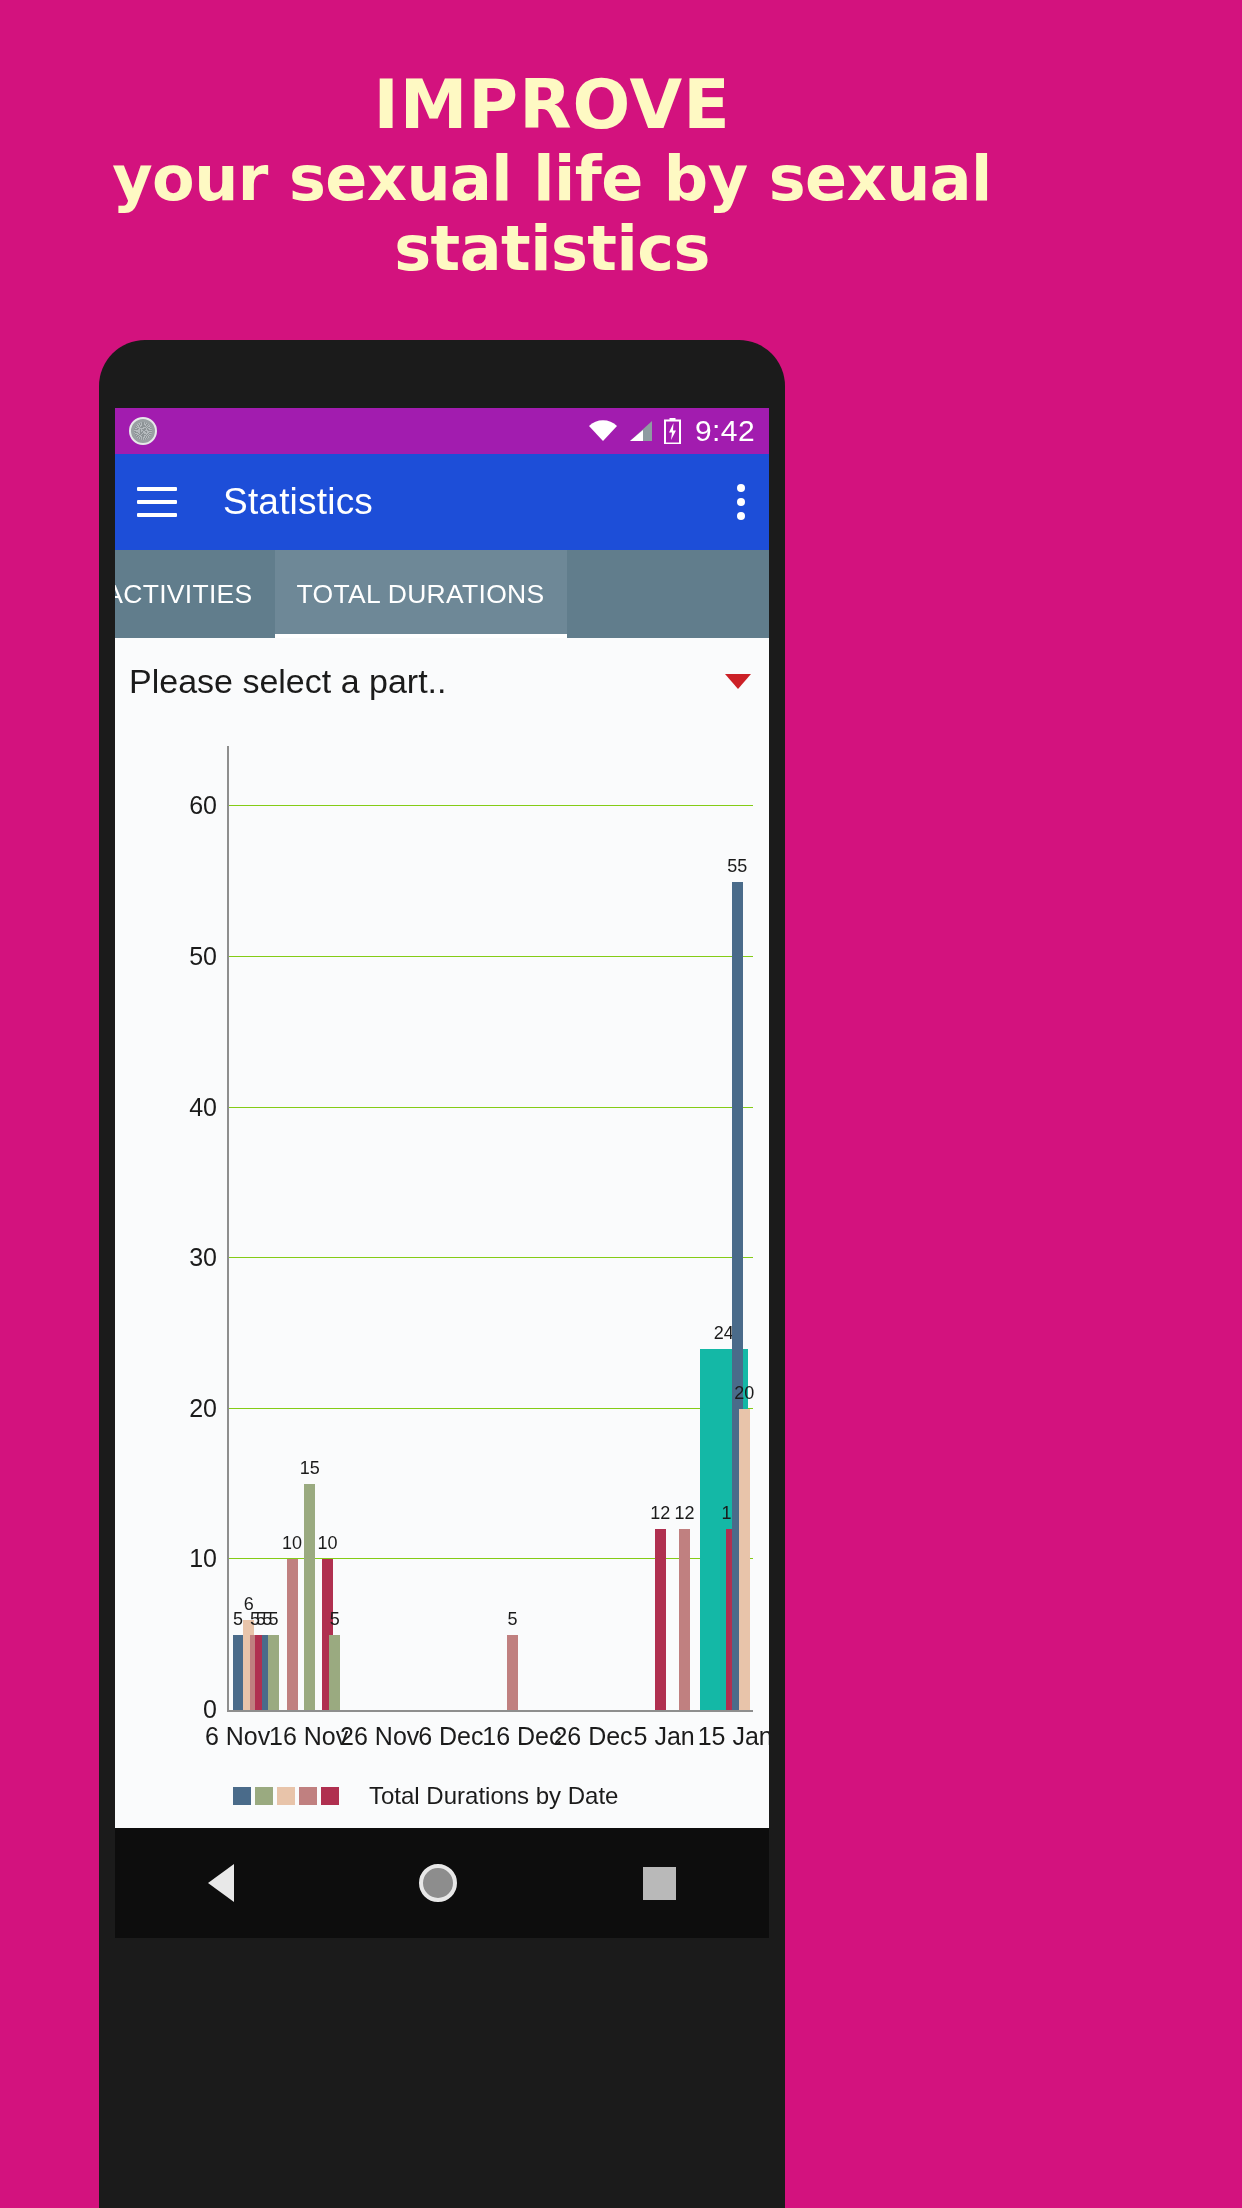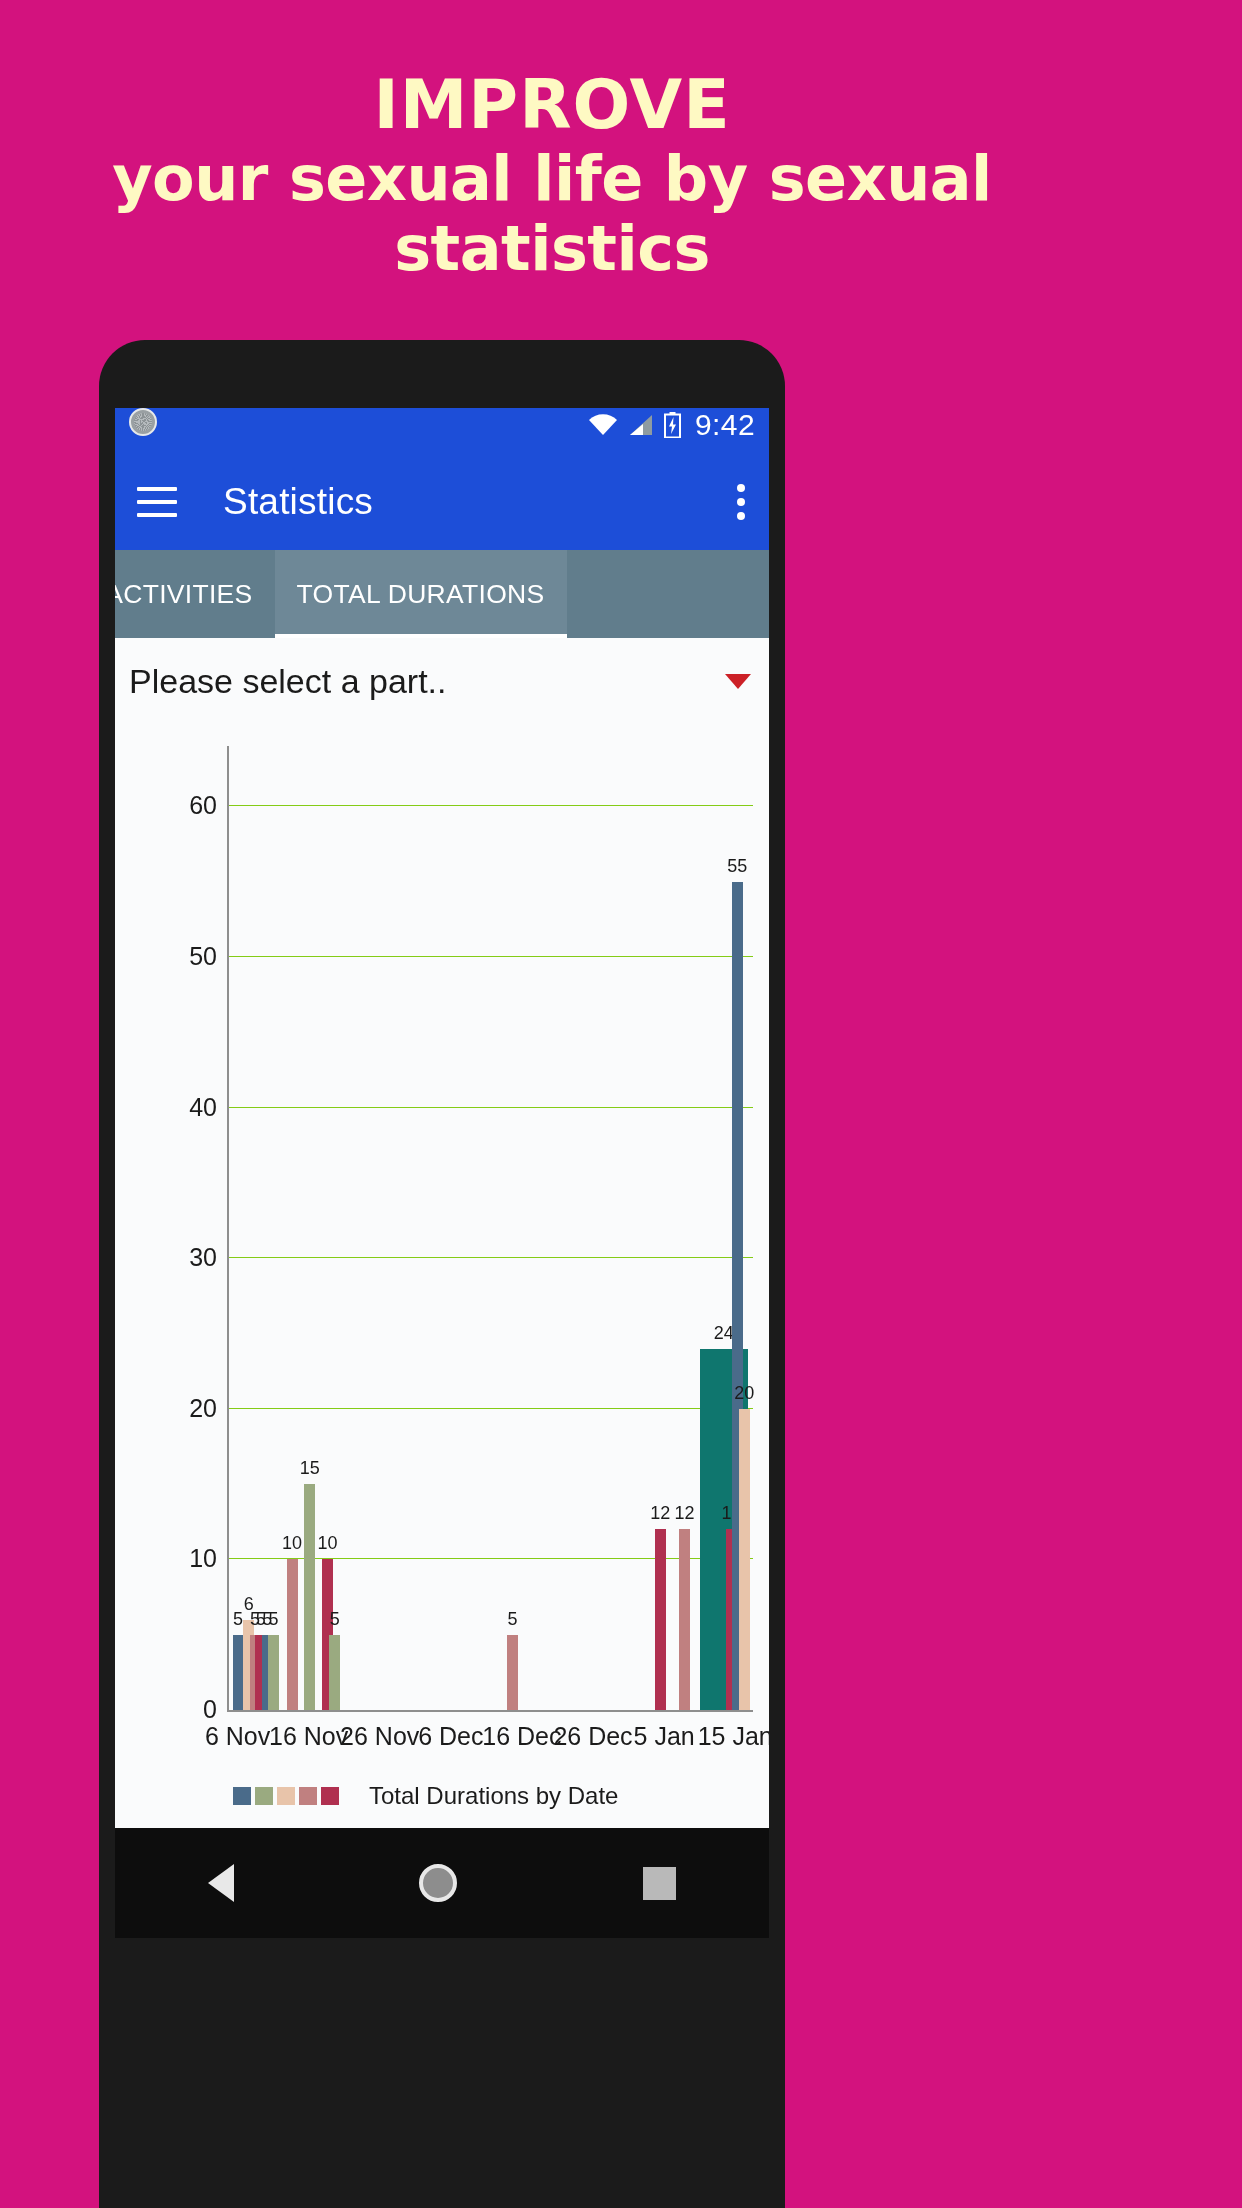--- a/index.html
+++ b/index.html
@@ -51,23 +51,23 @@
     top: 68px;
     width: 654px;
     height: 1420px;
     background: #fafbfc;
     overflow: hidden;
   }
 
   
   .statusbar {
     height: 46px;
-    background: #1d4ed8;
-    display: flex;
-    align-items: flex-start;
+    background: #a21caf;
+    display: flex;
+    align-items: center;
     padding: 0 14px;
     position: relative;
   }
   .status-left { display: flex; align-items: center; }
   .circle-icon {
     width: 28px; height: 28px;
     border-radius: 50%;
     background: #9aa0a3;
     border: 2px solid #e6e8e9;
     position: relative;
@@ -394,21 +394,21 @@
           </div>
           <div class="bar" style="left: calc(54.0027% - 5px); height: 7.8125%; background: rgb(192, 128, 128);">
             <span class="bar-label">5</span>
           </div>
           <div class="bar" style="left: calc(82.2252% - 5px); height: 18.75%; background: rgb(176, 48, 80);">
             <span class="bar-label">12</span>
           </div>
           <div class="bar" style="left: calc(86.8385% - 5px); height: 18.75%; background: rgb(192, 128, 128);">
             <span class="bar-label">12</span>
           </div>
-          <div class="bar" style="left: calc(90.7734% - 5px); height: 37.5%; background: #0f766e; padding-left: 48px;">
+          <div class="bar" style="left: calc(90.7734% - 5px); height: 37.5%; background: #14b8a6; padding-left: 48px;">
             <span class="bar-label">24</span>
           </div>
           <div class="bar" style="left: calc(95.7938% - 5px); height: 18.75%; background: rgb(176, 48, 80);">
             <span class="bar-label">12</span>
           </div>
           <div class="bar" style="left: calc(96.8792% - 5px); height: 85.9375%; background: rgb(74, 107, 138);">
             <span class="bar-label">55</span>
           </div>
           <div class="bar" style="left: calc(98.2361% - 5px); height: 31.25%; background: rgb(232, 196, 170);">
             <span class="bar-label">20</span>

